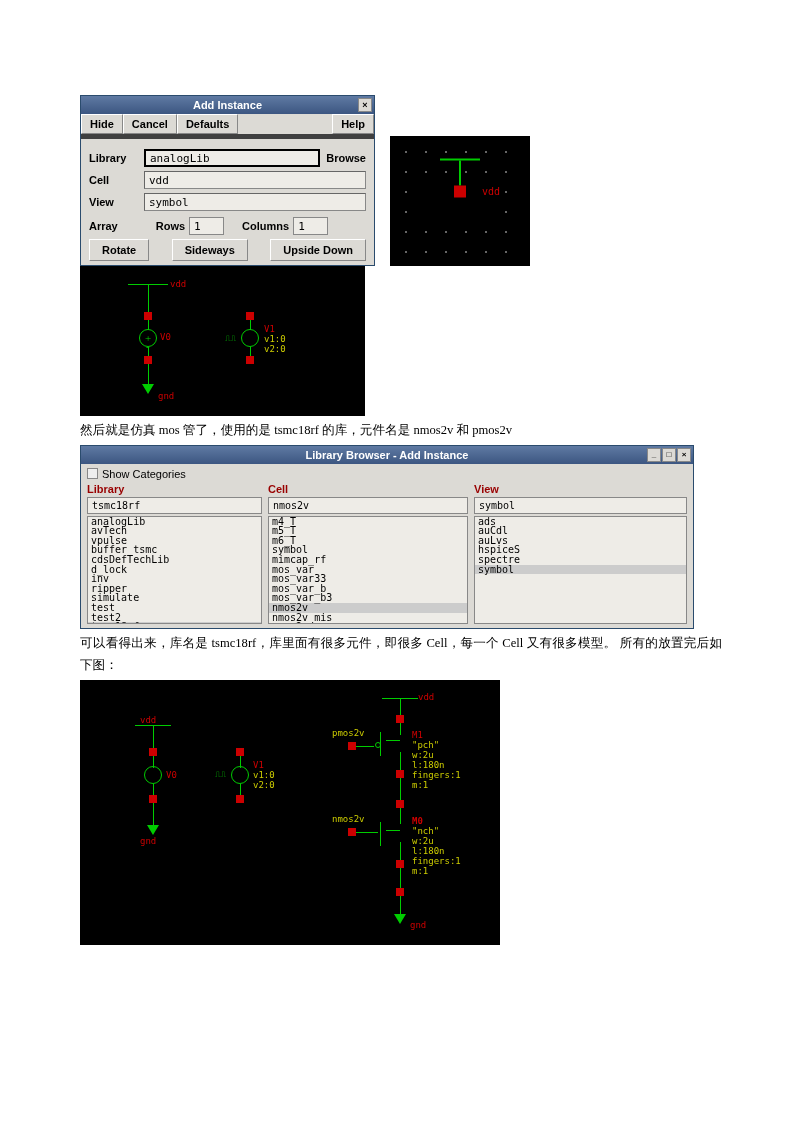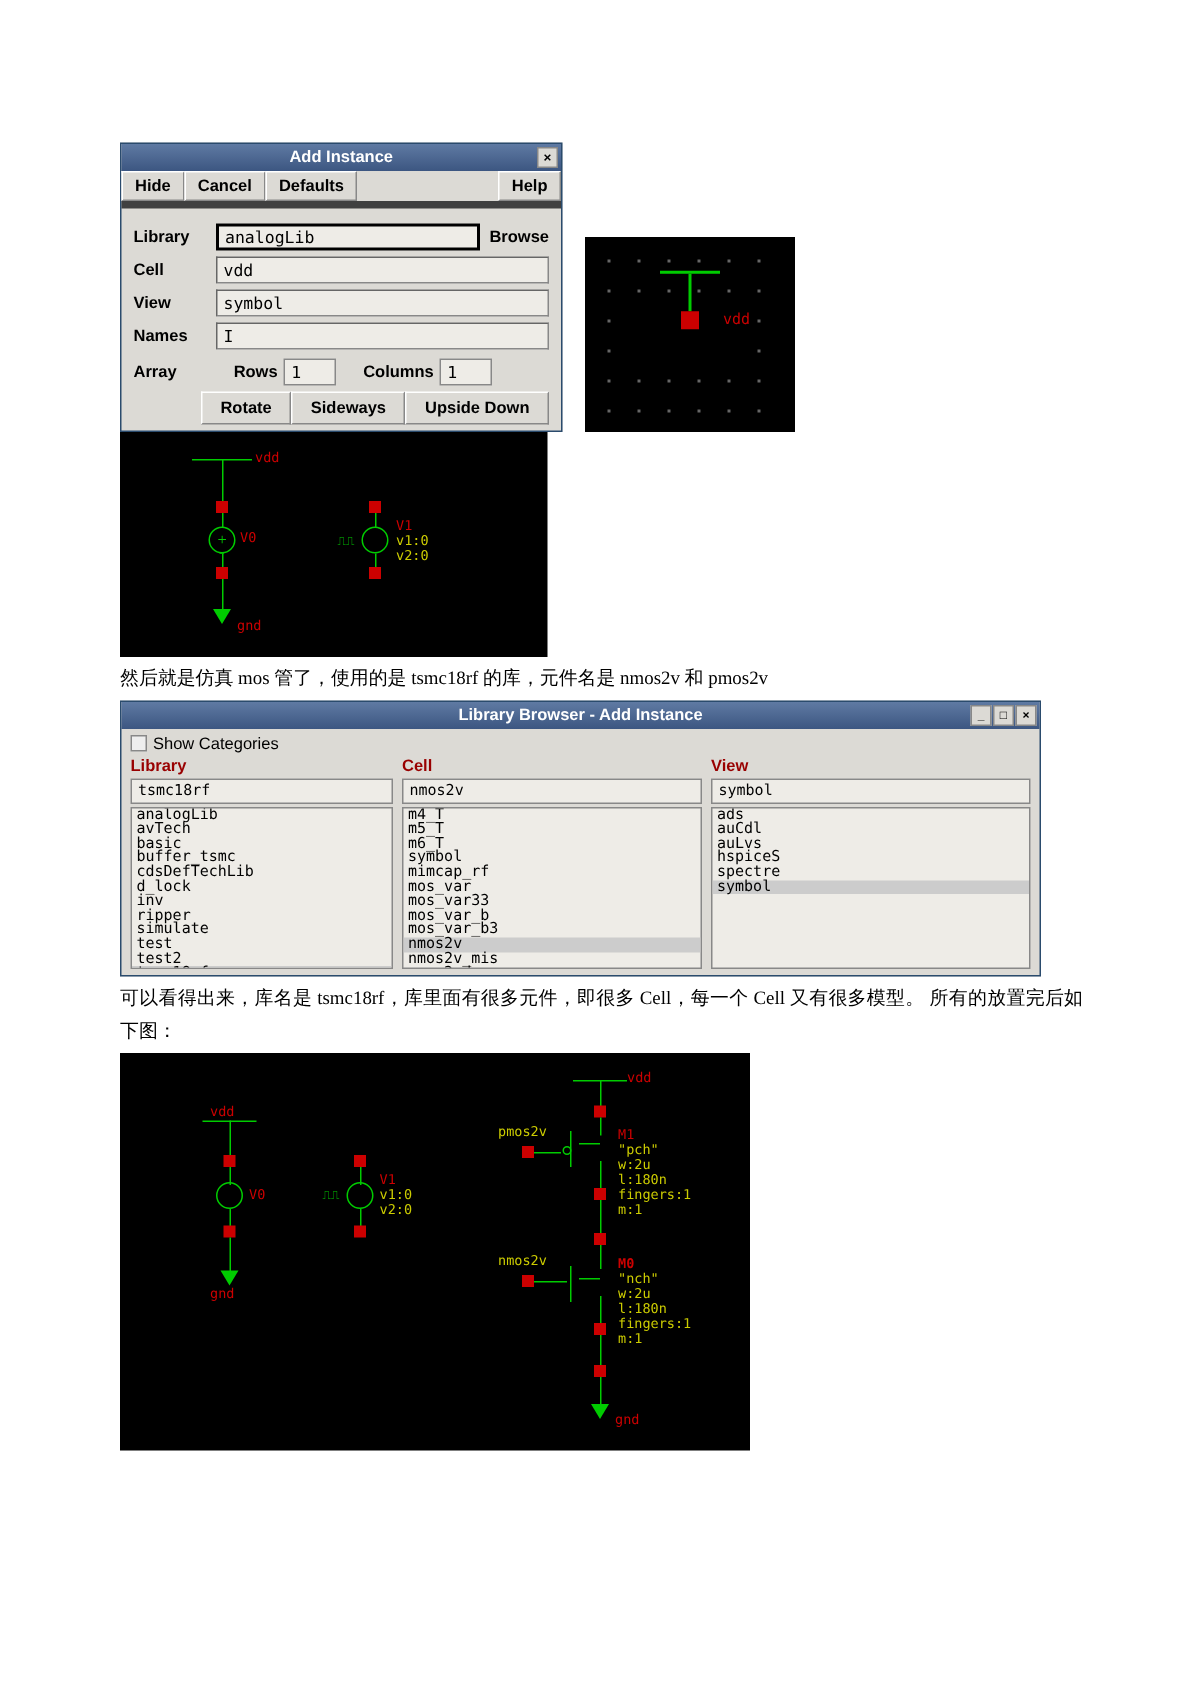--- a/index.html
+++ b/index.html
@@ -18,21 +18,21 @@
   .dlg-body { padding: 6px 8px 2px 8px; }
   .fld { display: flex; align-items: center; margin: 4px 0; }
   .fld-lbl { width: 55px; font-weight: bold; color: #000; }
   .fld-inp { flex: 1; background: #eeece7; border: 1px solid #888; border-top-color: #666; border-left-color: #666; padding: 2px 4px; height: 18px; font-size: 11px; font-family: monospace; }
   .fld-inp.dark { border: 2px solid #000; }
   .fld-browse { margin-left: 6px; font-weight: bold; }
   .arr-row { display: flex; align-items: center; margin: 6px 0 4px 0; }
   .arr-lbl { font-weight: bold; margin-right: 20px; }
   .arr-fld { font-weight: bold; margin-left: 18px; margin-right: 4px; }
   .arr-inp { width: 35px; background: #eeece7; border: 1px solid #888; padding: 2px 4px; height: 18px; font-size: 11px; font-family: monospace; }
-  .rot-row { display: flex; justify-content: flex-end; gap: 0; margin: 4px 0 2px 0; }
+  .rot-row { display: flex; justify-content: space-between; gap: 0; margin: 4px 0 2px 0; }
   .rot-btn { background: #dcdad5; border: 1px solid #fff; border-right-color: #888; border-bottom-color: #888; padding: 4px 12px; font-weight: bold; font-size: 11px; }
 
   .row1 { display: flex; align-items: flex-end; gap: 15px; }
   .swatch { width: 140px; height: 130px; background: #000; position: relative; }
   .dot { position: absolute; width: 2px; height: 2px; background: #666; }
   .vdd-sym { position: absolute; left: 50%; top: 50%; transform: translate(-50%,-50%); }
   .vdd-bar { width: 40px; height: 2px; background: #0c0; }
   .vdd-stem { width: 2px; height: 25px; background: #0c0; margin: 0 auto; }
   .vdd-rect { width: 12px; height: 12px; background: #c00; margin: 0 auto; }
   .vdd-text { position: absolute; color: #c00; font-size: 10px; font-family: monospace; }
@@ -93,24 +93,20 @@
             <input class="fld-inp dark" value="analogLib" style="">
             <div class="fld-browse">Browse</div>
           </div>
           <div class="fld">
             <div class="fld-lbl">Cell</div>
             <input class="fld-inp" value="vdd" style="">
           </div>
           <div class="fld">
             <div class="fld-lbl">View</div>
             <input class="fld-inp" value="symbol" style="">
-          </div>
-          <div class="fld">
-            <div class="fld-lbl">Names</div>
-            <input class="fld-inp" value="I" style="">
           </div>
           <div class="arr-row">
             <div class="arr-lbl">Array</div>
             <div class="arr-fld">Rows</div>
             <input class="arr-inp" value="1" style="">
             <div class="arr-fld">Columns</div>
             <input class="arr-inp" value="1" style="">
           </div>
           <div class="rot-row">
             <div class="rot-btn">Rotate</div>
@@ -203,21 +199,21 @@
           <div class="lb-chk"></div>
           <span style="color:#000">Show Categories</span>
         </div>
         <div class="lb-cols">
           <div class="lb-col lb-col1">
             <div class="lb-hdr">Library</div>
             <input class="lb-inp" value="tsmc18rf" style="">
             <div class="lb-list">
                 <div class="lb-item">analogLib</div>
                 <div class="lb-item">avTech</div>
-                <div class="lb-item">basic</div>
+                <div class="lb-item">vpulse</div>
                 <div class="lb-item">buffer_tsmc</div>
                 <div class="lb-item">cdsDefTechLib</div>
                 <div class="lb-item">d_lock</div>
                 <div class="lb-item">inv</div>
                 <div class="lb-item">ripper</div>
                 <div class="lb-item">simulate</div>
                 <div class="lb-item">test</div>
                 <div class="lb-item">test2</div>
                 <div class="lb-item sel">tsmc18rf</div>
               </div>

